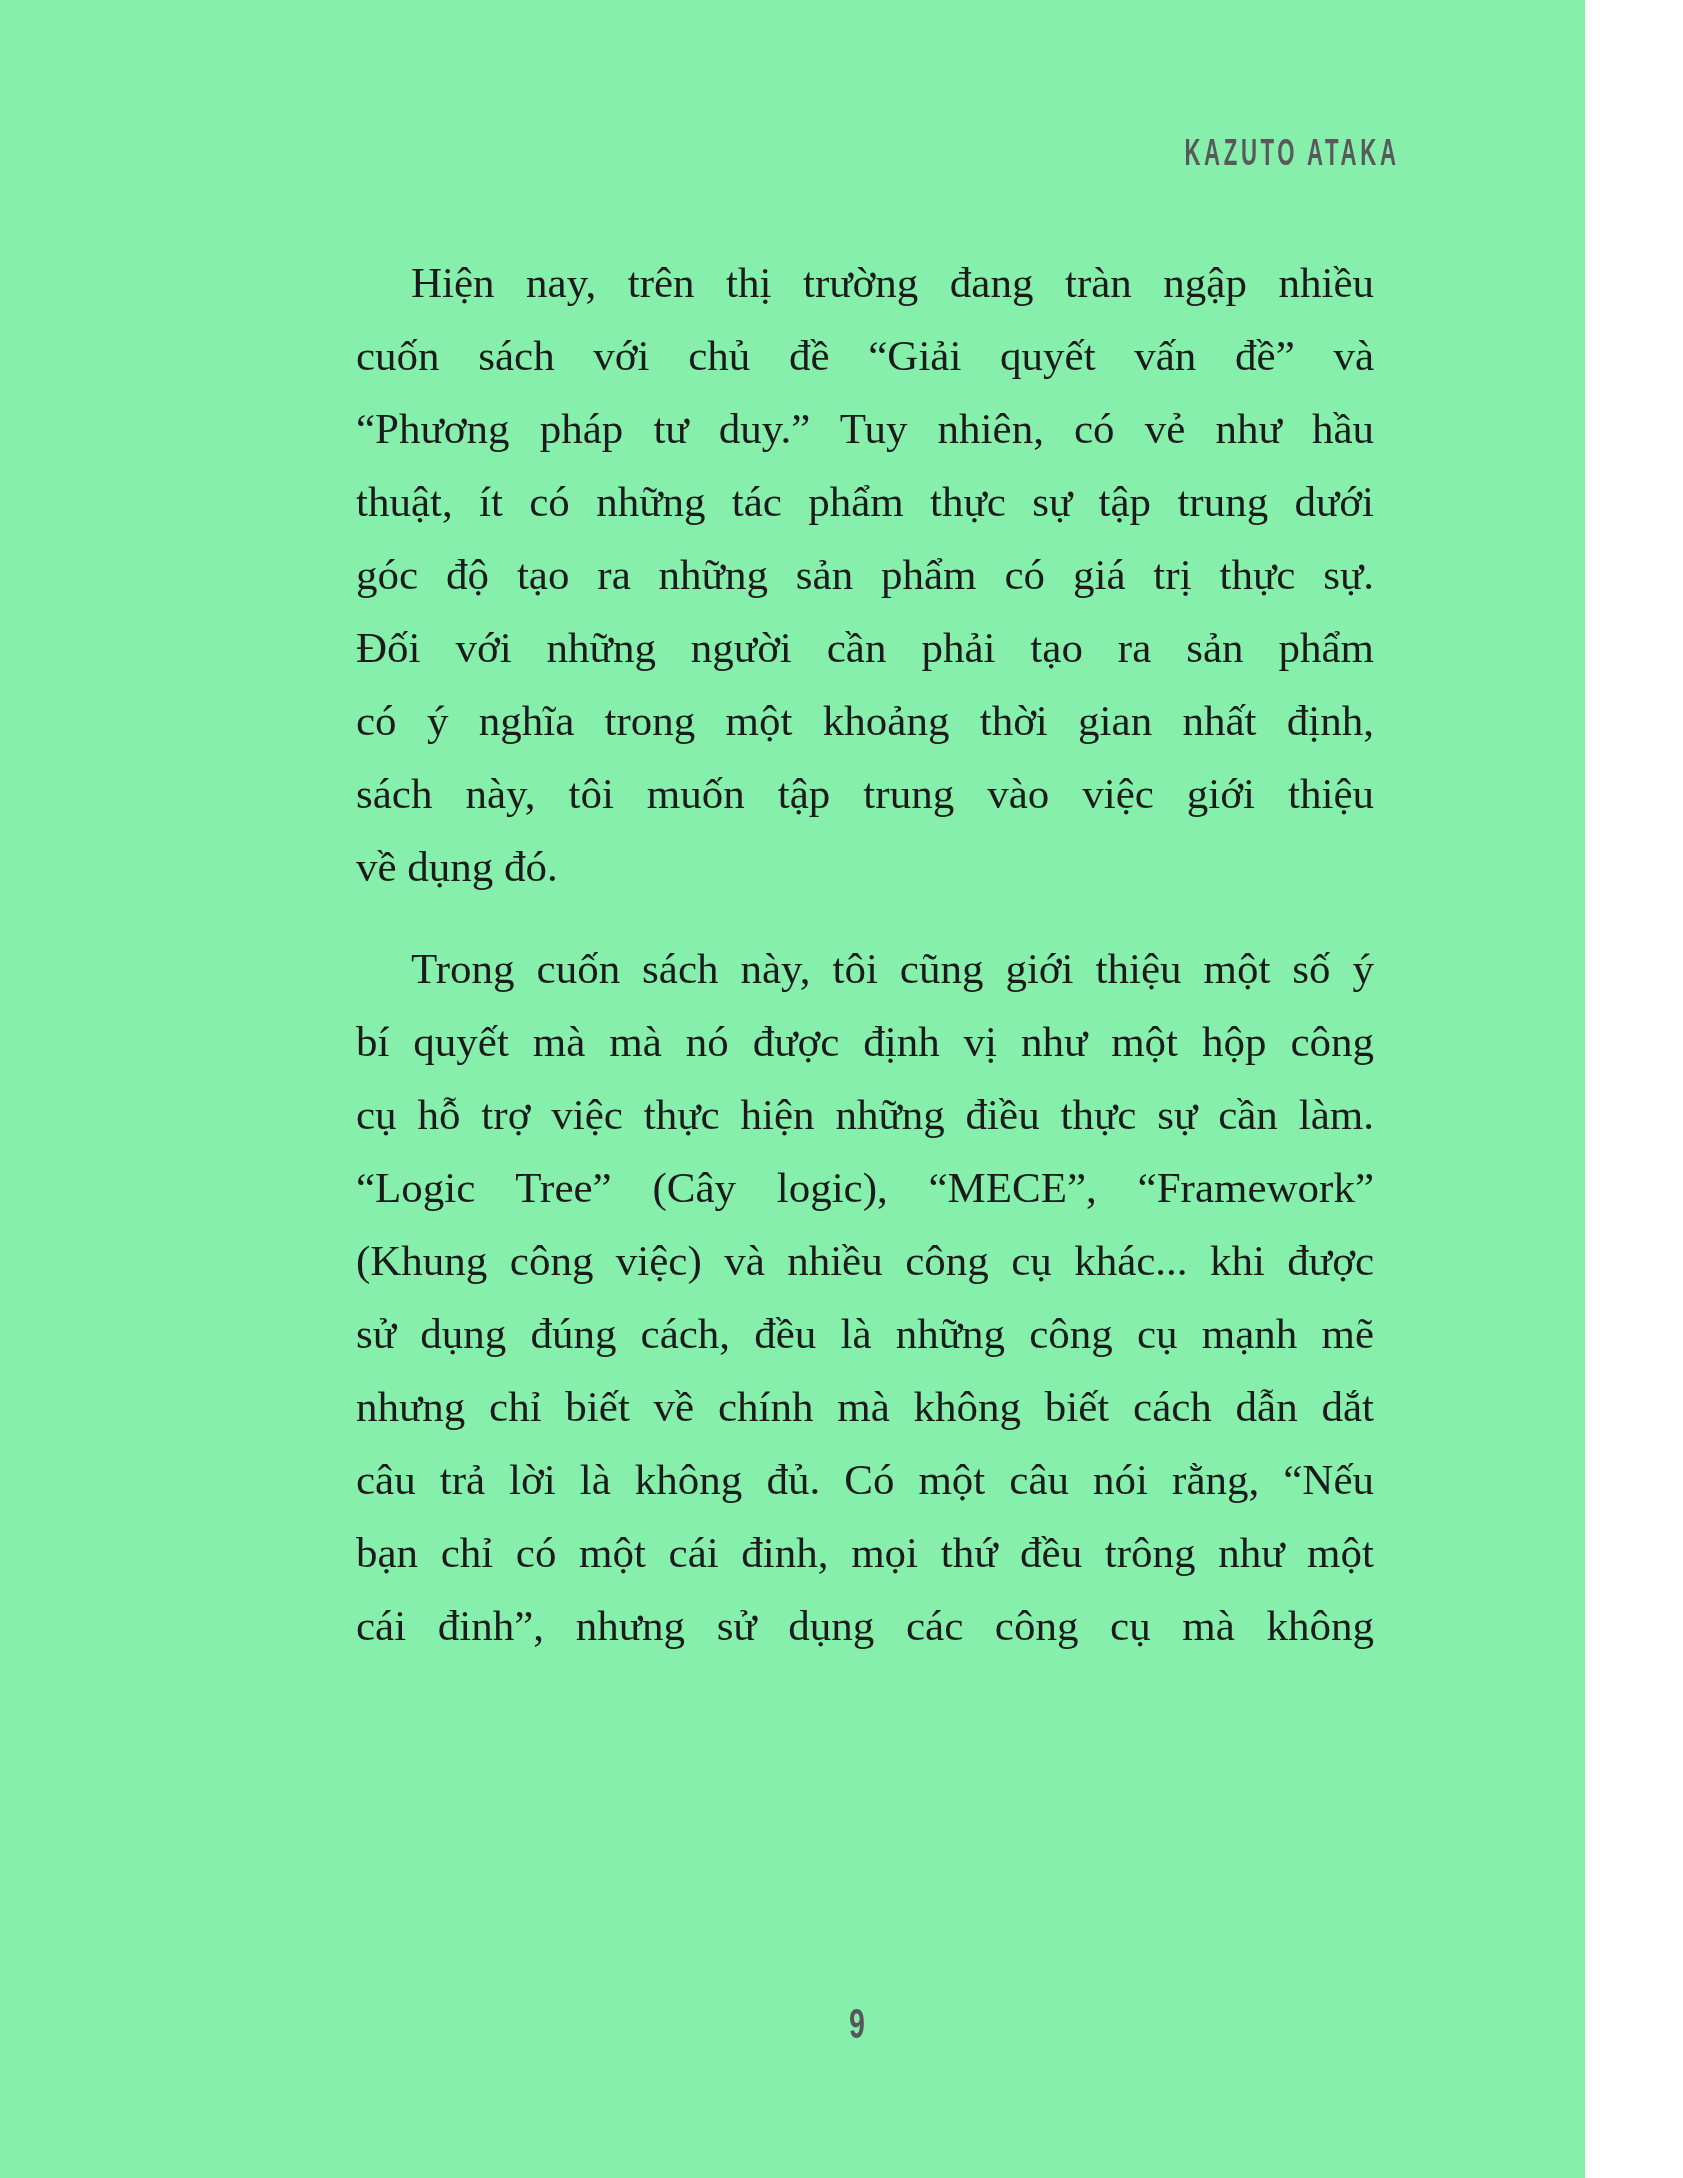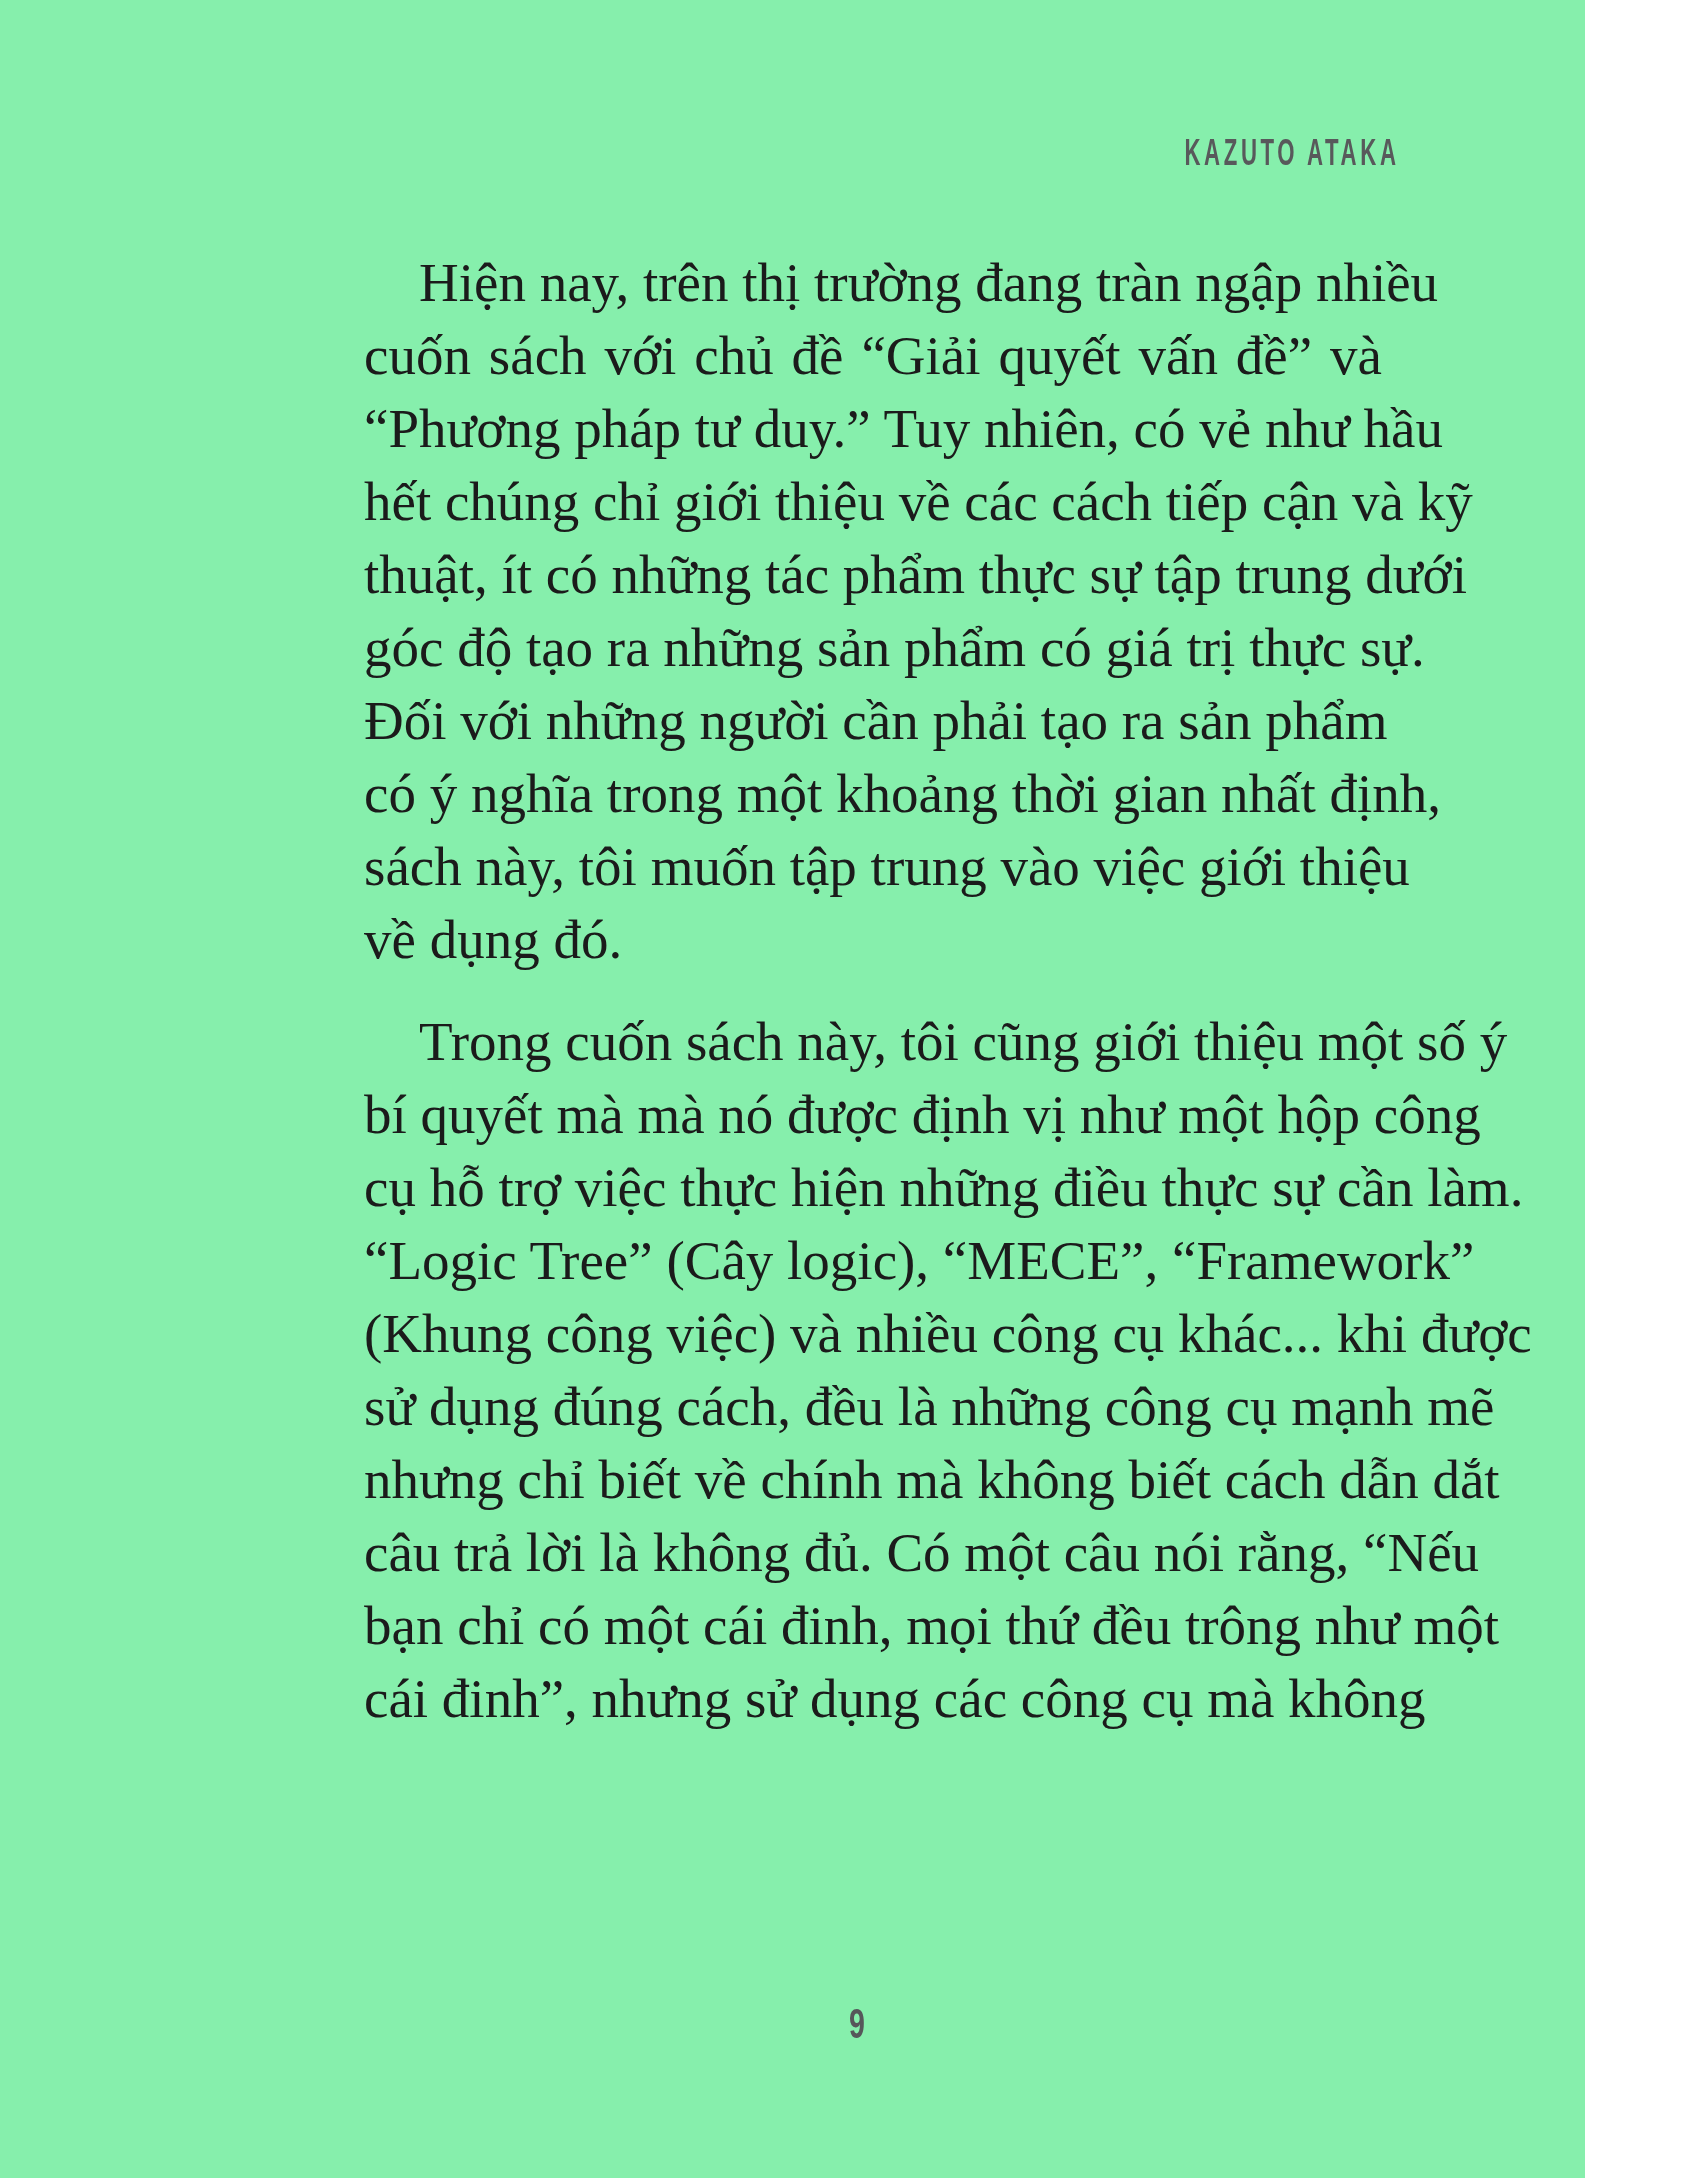--- a/index.html
+++ b/index.html
@@ -23,25 +23,25 @@
     transform-origin: center top;
     white-space: nowrap;
     font-family: "Liberation Sans", "DejaVu Sans", sans-serif;
     font-weight: bold;
     font-size: 37px;
     letter-spacing: 6px;
     color: #58595b;
   }
   .text-block {
     position: absolute;
-    left: 364px;
+    left: 356px;
     top: 246px;
     width: 1018px;
     color: #1b1b1b;
-    font-size: 55px;
+    font-size: 43px;
     line-height: 73px;
   }
   .tl {
     text-align: justify;
     text-align-last: justify;
     height: 73px;
     white-space: nowrap;
   }
   .tl.indent { padding-left: 55px; }
   .tl.lastline { text-align-last: left; }
@@ -66,21 +66,20 @@
 <div class="page">
 
   <div class="running-header">KAZUTO ATAKA</div>
 
   <main class="text-block">
 
     <section class="para">
       <div class="tl indent">Hiện nay, trên thị trường đang tràn ngập nhiều</div>
       <div class="tl">cuốn sách với chủ đề “Giải quyết vấn đề” và</div>
       <div class="tl">“Phương pháp tư duy.” Tuy nhiên, có vẻ như hầu</div>
-      <div class="tl">hết chúng chỉ giới thiệu về các cách tiếp cận và kỹ</div>
       <div class="tl">thuật, ít có những tác phẩm thực sự tập trung dưới</div>
       <div class="tl">góc độ tạo ra những sản phẩm có giá trị thực sự.</div>
       <div class="tl">Đối với những người cần phải tạo ra sản phẩm</div>
       <div class="tl">có ý nghĩa trong một khoảng thời gian nhất định,</div>
       <div class="tl">sách này, tôi muốn tập trung vào việc giới thiệu</div>
       <div class="tl lastline">về dụng đó.</div>
     </section>
 
     <section class="para para2">
       <div class="tl indent">Trong cuốn sách này, tôi cũng giới thiệu một số ý</div>

